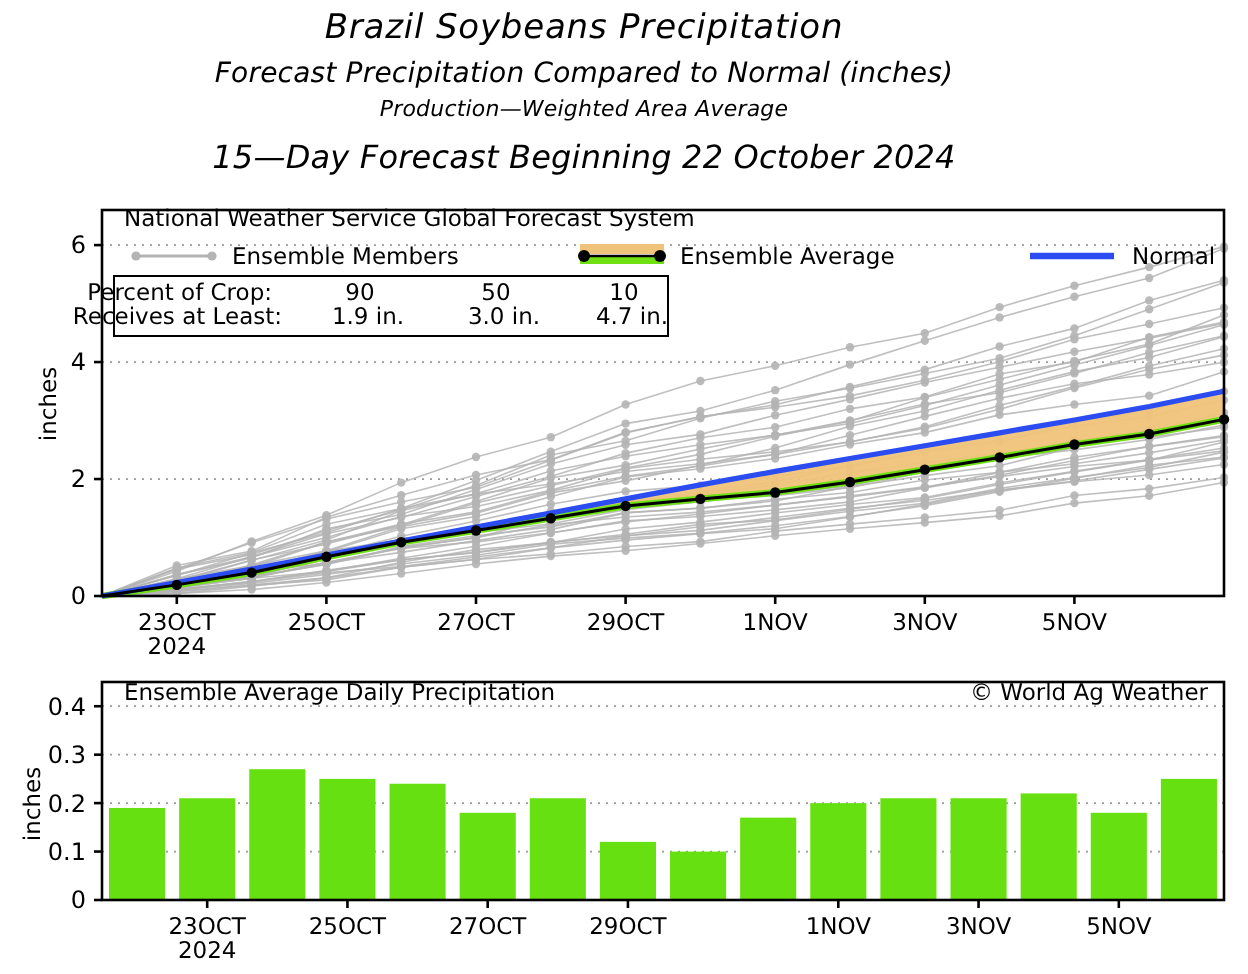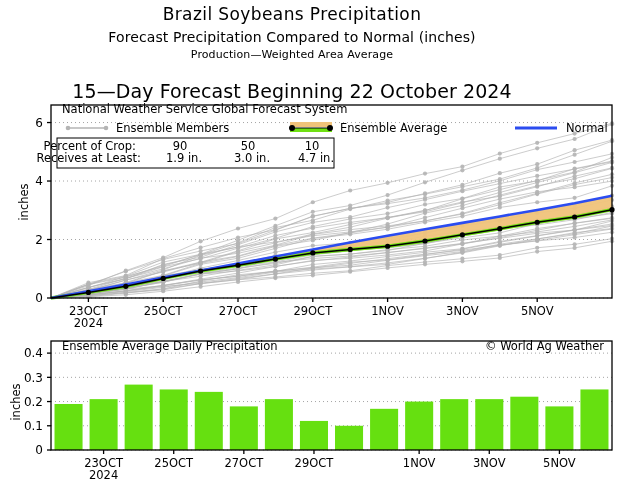--- a/index.html
+++ b/index.html
@@ -1,23 +1,23 @@
 <!DOCTYPE html>
 <html><head>
 <meta charset="utf-8">
 <style>
   html,body{margin:0;padding:0;background:#fff;}
   body{width:624px;height:487px;font-family:"DejaVu Sans",sans-serif;color:#000;overflow:hidden;}
   #root{position:relative;width:624px;height:487px;}
 
-  .title-block{position:absolute;left:0;top:0;width:584px;text-align:center;}
+  .title-block{position:absolute;left:0;top:0;width:584px;text-align:center;font-style:italic;}
   .t1{font-size:17px;letter-spacing:.4px;margin-top:4px;}
   .t2{font-size:14px;letter-spacing:.1px;margin-top:5px;}
   .t3{font-size:11px;letter-spacing:.1px;margin-top:3px;}
-  .t4{font-size:19px;letter-spacing:.1px;margin-top:19px;}
+  .t4{font-size:16px;letter-spacing:.1px;margin-top:8px;}
 
   .ylab{position:absolute;font-size:11.5px;transform:rotate(-90deg);transform-origin:center center;white-space:nowrap;}
 
   .panel{position:absolute;}
   svg{display:block;}
 </style>
 </head>
 <body>
 
 <div id="root">

